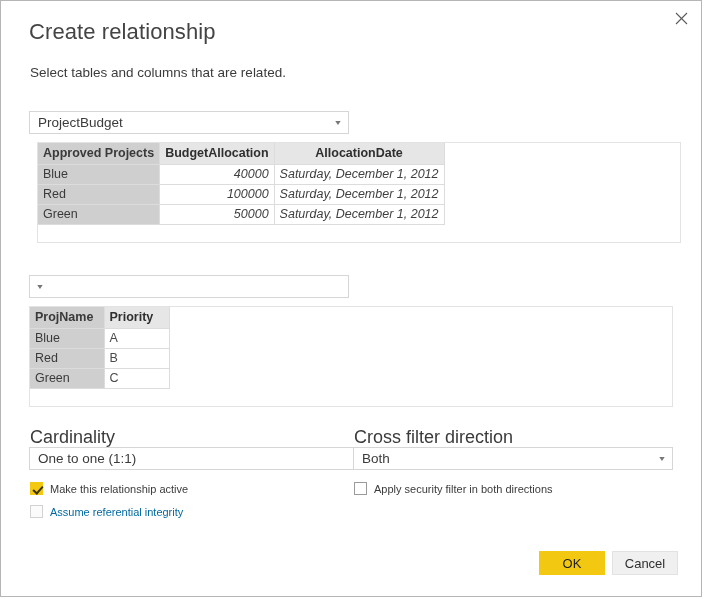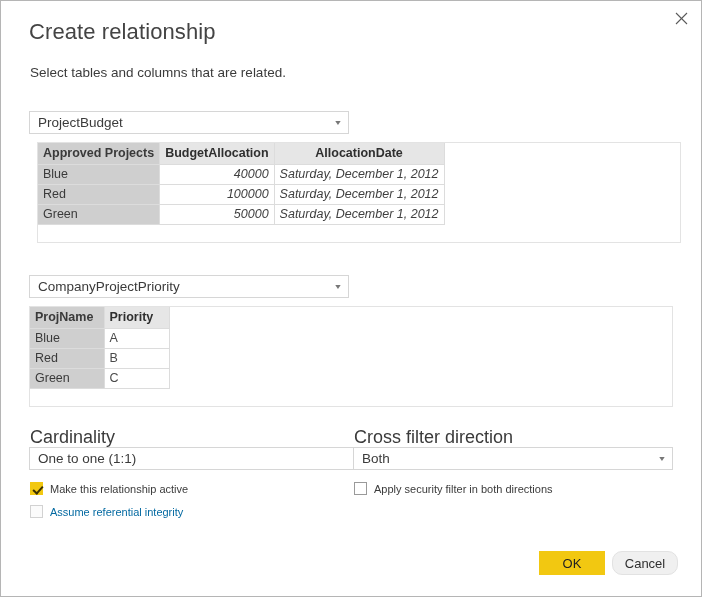--- a/index.html
+++ b/index.html
@@ -230,21 +230,20 @@
     color: #222222;
     border-color: #f2c811;
   }
   #btn-cancel {
     left: 611px;
     top: 550px;
     width: 66px;
     background: #f0f0f0;
     color: #2f2f2f;
     border-color: #e2e2e2;
-    border-radius: 10px;
   }
 </style>
 </head>
 <body>
 
 <div id="dialog">
 
   <div id="close-btn">
     <svg width="13" height="13" viewBox="0 0 13 13" aria-hidden="true">
       <line x1="1" y1="1" x2="12" y2="12" stroke="#5a5a5a" stroke-width="1.1"></line>
@@ -293,21 +292,20 @@
         <tr class="blank">
           <td></td>
             <td></td>
             <td></td>
         </tr>
       </tbody>
     </table>
   </div>
 
   <div class="combo" id="combo-table2">
-    <span class="combo-value">CompanyProjectPriority</span>
     <span class="combo-arrow">▾</span>
   </div>
 
   <div class="preview-shell" id="preview2">
     <table class="grid">
       <colgroup>
         <col style="width:74px">
           <col style="width:65px">
       </colgroup>
       <thead>

